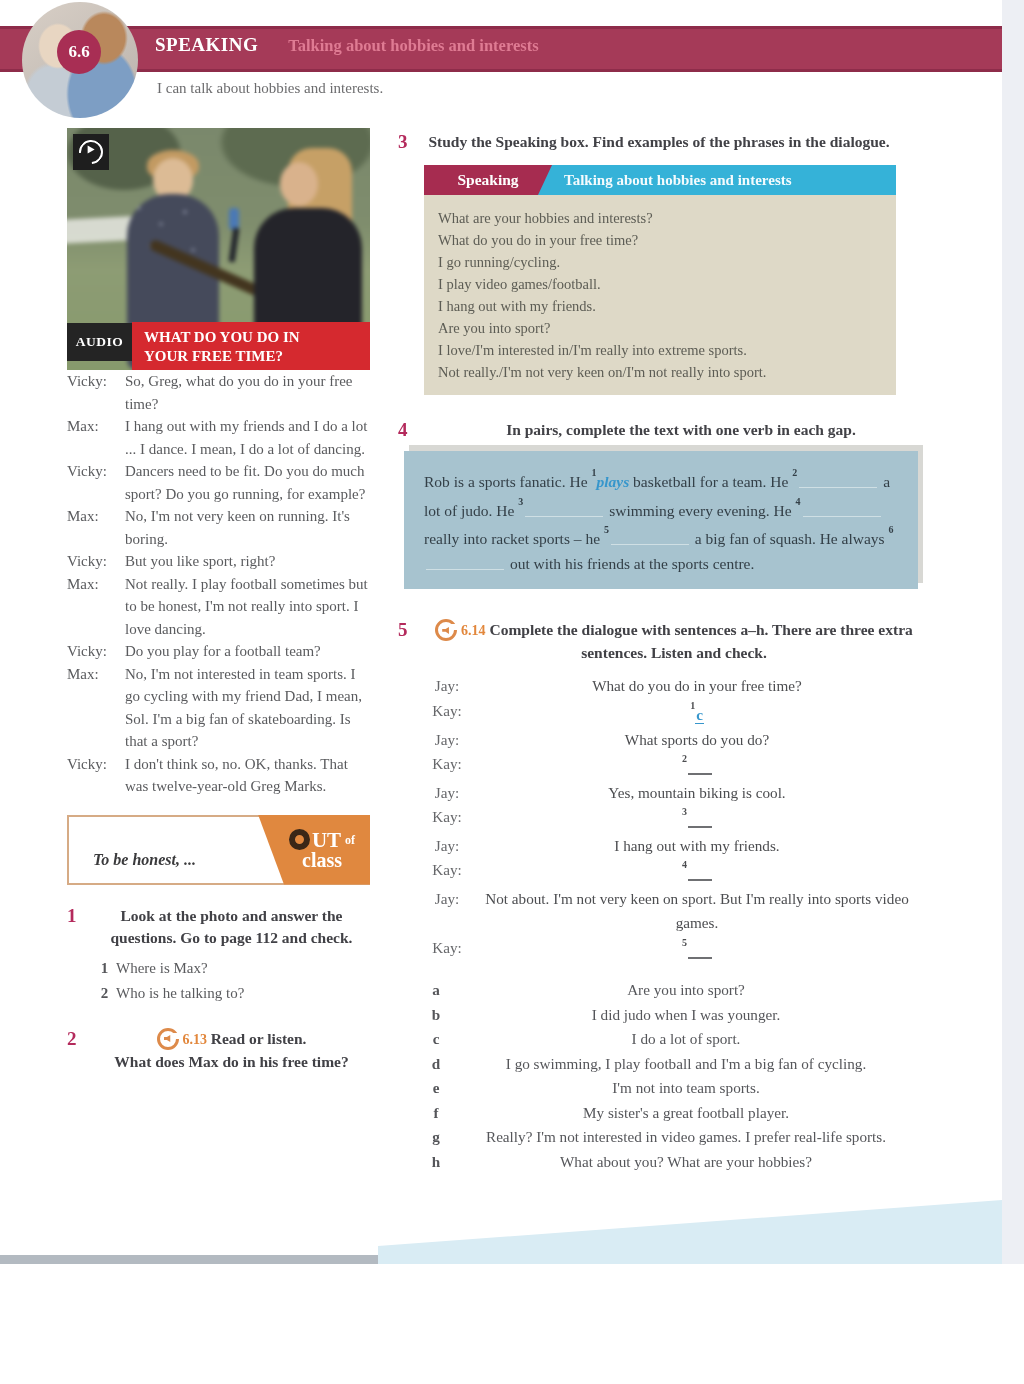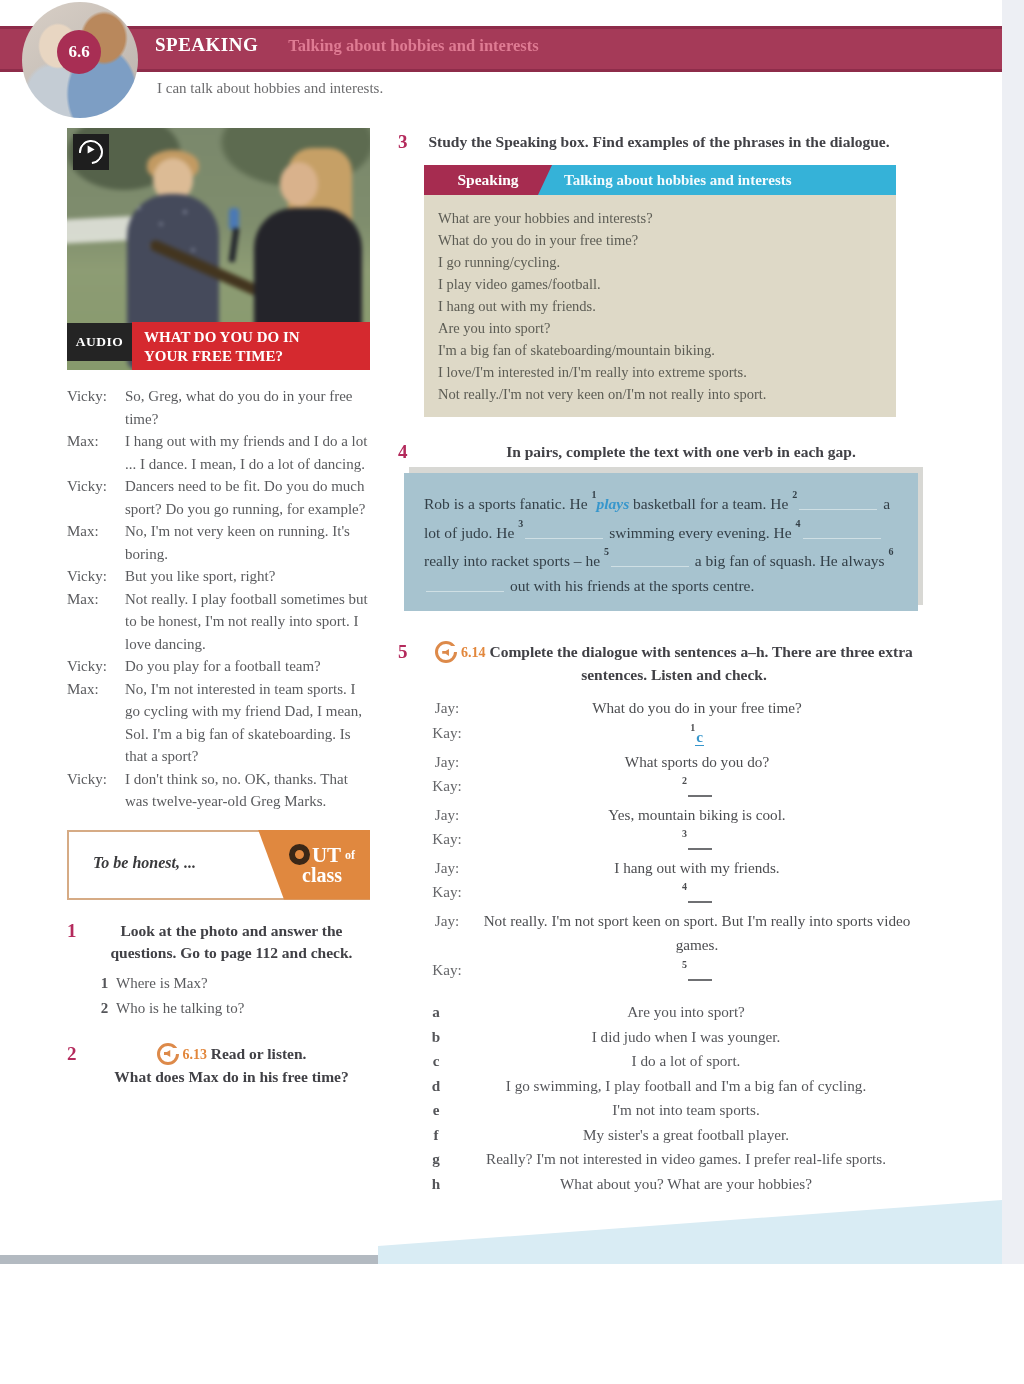--- a/index.html
+++ b/index.html
@@ -56,28 +56,28 @@
   .mic-h{position:absolute;left:170px;top:106px;width:6px;height:34px;background:#20232a;transform:rotate(8deg);}
   .vid-ic{position:absolute;left:6px;top:6px;width:36px;height:36px;background:#1e1e1e;display:flex;align-items:center;justify-content:center;}
   .vid-ring{width:20px;height:20px;border:2.5px solid #fff;border-radius:50%;border-bottom-color:transparent;position:relative;transform:rotate(40deg);}
   .vid-ring::after{content:"";position:absolute;left:5px;top:4px;border-left:7px solid #fff;border-top:4.5px solid transparent;border-bottom:4.5px solid transparent;transform:rotate(-40deg);}
   .cap-red{position:absolute;left:65px;right:0;bottom:0;height:48px;background:#d5292f;color:#fff;
            font-weight:bold;font-size:15px;line-height:19px;padding:6px 0 0 12px;box-sizing:border-box;}
   .cap-audio{position:absolute;left:0;bottom:9px;width:65px;height:38px;background:#242424;color:#fff;
            font-weight:bold;font-size:13.5px;letter-spacing:.5px;display:flex;align-items:center;justify-content:center;}
 
   
-  .dlg{margin-top:15px;font-size:15px;line-height:22.5px;color:#5a5b5e;}
+  .dlg{font-size:15px;line-height:22.5px;color:#5a5b5e;}
   .drow{display:flex;}
   .dspk{width:58px;flex:0 0 58px;}
   .dtx{flex:1;}
 
   
   .honest{position:relative;margin-top:17px;height:66px;border:2px solid #d6ab85;background:#fff;}
-  .honest .phrase{position:absolute;left:24px;top:22px;font-style:italic;font-weight:bold;font-size:16px;color:#3a3a3c;}
+  .honest .phrase{position:absolute;left:24px;top:34px;font-style:italic;font-weight:bold;font-size:16px;color:#3a3a3c;}
   .ooc{position:absolute;right:-2px;top:-2px;bottom:-2px;width:112px;background:#e0883f;
        clip-path:polygon(0 0,100% 0,100% 100%,26px 100%);color:#fff;font-weight:bold;
        display:flex;flex-direction:column;align-items:center;justify-content:center;padding-left:16px;box-sizing:border-box;}
   .ooc .l1{display:flex;align-items:center;gap:1px;font-size:21px;line-height:20px;}
   .ooc .o{display:inline-block;width:9px;height:9px;border:6px solid #3a2717;border-radius:50%;background:transparent;margin-right:1px;}
   .ooc .of{font-size:12px;margin-left:3px;align-self:flex-end;}
   .ooc .l2{font-size:20px;line-height:20px;}
 
   
   .ex{display:flex;margin-top:20px;}
@@ -275,21 +275,20 @@
         <div class="sp-tab">Speaking</div>
         <div class="sp-topic">Talking about hobbies and interests</div>
       </div>
       <div class="sp-body">
         <div>What are your hobbies and interests?</div>
         <div>What do you do in your free time?</div>
         <div>I go running/cycling.</div>
         <div>I play video games/football.</div>
         <div>I hang out with my friends.</div>
         <div>Are you into sport?</div>
-        <div>I'm a big fan of skateboarding/mountain biking.</div>
         <div>I love/I'm interested in/I'm really into extreme sports.</div>
         <div>Not really./I'm not very keen on/I'm not really into sport.</div>
       </div>
     </div>
 
     <div class="ex" style="margin-top:24px;">
       <span class="exnum">4</span>
       <div class="exbody">
         <div class="instr">In pairs, complete the text with one verb in each gap.</div>
       </div>
@@ -334,21 +333,21 @@
           <div class="xrow">
               <span class="xspk">Jay:</span>
               <span class="xtx">I hang out with my friends.</span>
             </div>
           <div class="xrow">
               <span class="xspk">Kay:</span>
               <span class="xtx"><sup class="sup">4</sup><span class="kgap"></span></span>
             </div>
           <div class="xrow">
               <span class="xspk">Jay:</span>
-              <span class="xtx">Not really. I'm not sport keen on sport. But I'm really into sports video games.</span>
+              <span class="xtx">Not about. I'm not very keen on sport. But I'm really into sports video games.</span>
             </div>
           <div class="xrow">
               <span class="xspk">Kay:</span>
               <span class="xtx"><sup class="sup">5</sup><span class="kgap"></span></span>
             </div>
         </div>
 
         <div class="opts">
           <div class="orow">
               <span class="olt">a</span>

